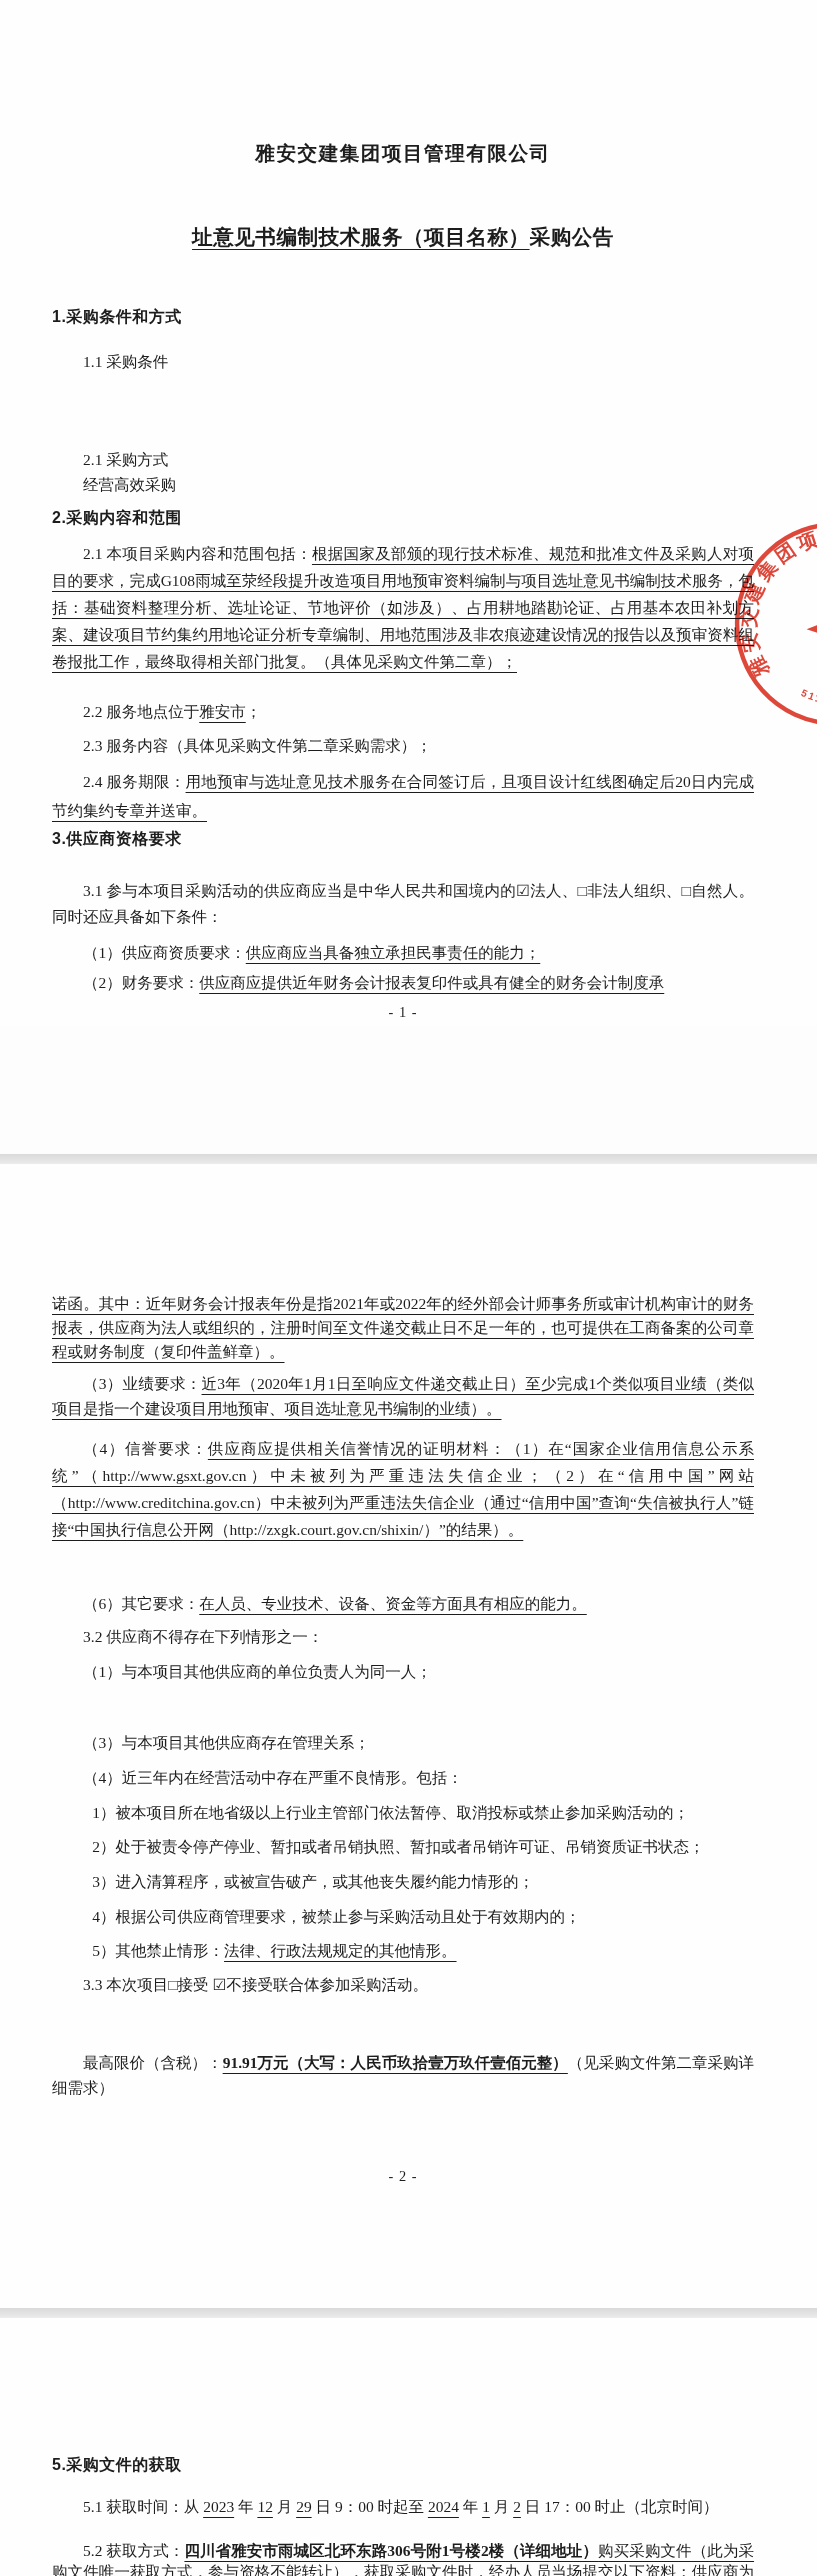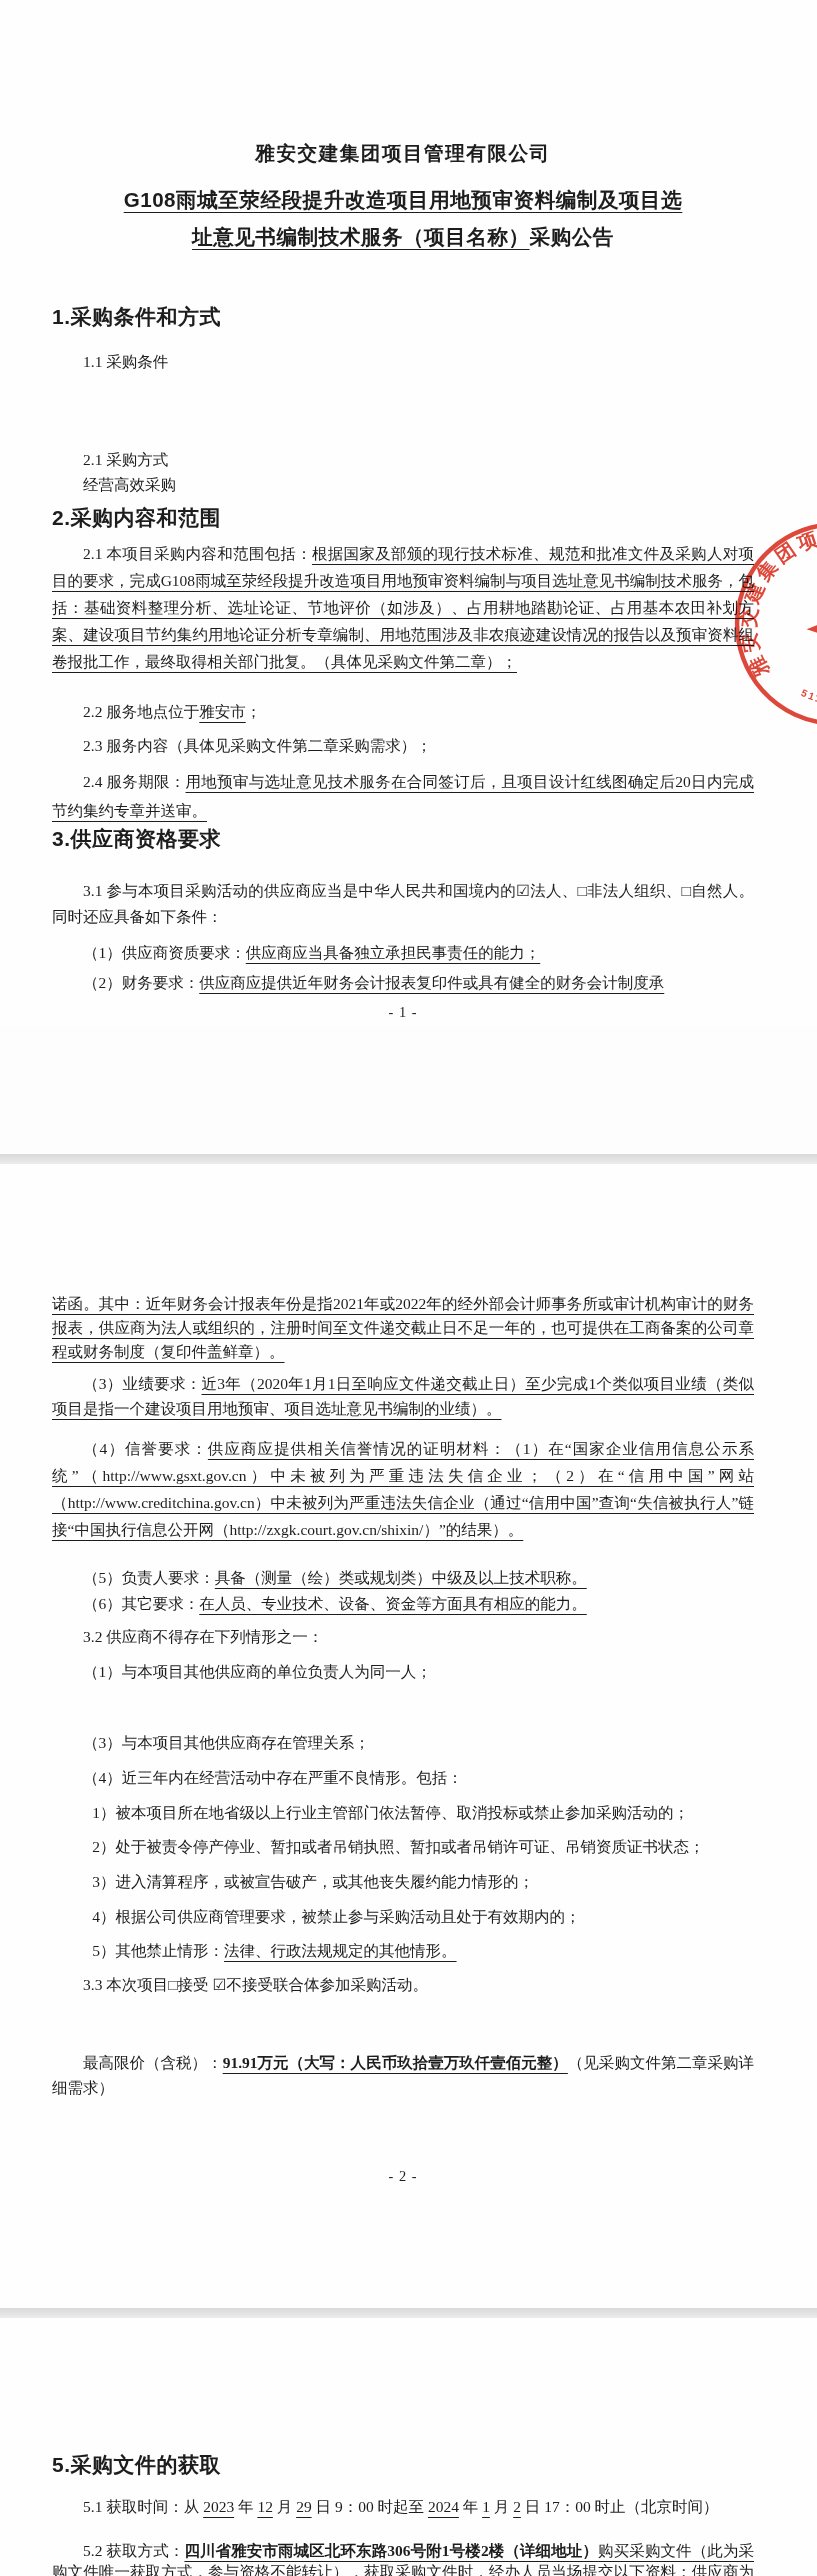--- a/index.html
+++ b/index.html
@@ -10,21 +10,21 @@
   #page1{top:0;height:1026px;}
   #page2{top:1164px;height:1166px;}
   #page3{top:2318px;height:1150px;}
   .sep{position:absolute;left:0;width:818px;height:10.3px;background:linear-gradient(#d9d9d9,#ececec);}
   #sep1{top:1154px;} #sep2{top:2308px;}
 
   .tb{position:absolute;left:52px;width:702px;font-size:15.5px;line-height:26px;text-align:justify;}
   .center{text-align:center;}
   .ind{text-indent:2em;}
   .ind2{text-indent:2.6em;}
-  .hd1{font-family:"Liberation Sans","DejaVu Sans",sans-serif;font-weight:700;font-size:21px;
+  .hd1{font-family:"Liberation Sans","DejaVu Sans",sans-serif;font-weight:700;font-size:16px;
        line-height:25px;text-align:left;letter-spacing:0.5px;}
   .t-company{font-family:"Liberation Sans","DejaVu Sans",sans-serif;font-weight:700;font-size:19.6px;letter-spacing:1.5px;}
   .t-proj{font-family:"Liberation Sans","DejaVu Sans",sans-serif;font-weight:700;font-size:20.6px;letter-spacing:0.5px;line-height:29px;}
   .u{text-decoration:underline;text-underline-offset:4.6px;text-decoration-thickness:1px;}
   .b{font-weight:700;}
   .footer{font-size:14.4px;letter-spacing:1px;text-align:center;}
   .lh46{line-height:24px;} .lh48{line-height:25px;} .lh53{line-height:27px;}
   .lh56{line-height:29px;} .lh40{line-height:20.6px;}
 
   .stamp{position:absolute;mix-blend-mode:multiply;opacity:.92;}
@@ -35,21 +35,20 @@
   .seal-code{fill:#db382a;font-family:"Liberation Sans","DejaVu Sans",sans-serif;
              font-size:23px;font-weight:700;letter-spacing:5px;}
 </style>
 </head>
 <body>
 
 <div class="doc">
 
   <section class="page" id="page1">
     <div class="tb center t-company" style="top:140px">雅安交建集团项目管理有限公司</div>
-    <div class="tb center t-proj" style="top:185px"><span class="u">G108雨城至荥经段提升改造项目用地预审资料编制及项目选</span></div>
     <div class="tb center t-proj" style="top:222px"><span class="u">址意见书编制技术服务（项目名称）</span><span>采购公告</span></div>
 
     <div class="tb hd1" style="top:304px">1.采购条件和方式</div>
     <div class="tb ind" style="top:349px">1.1 采购条件</div>
     <div class="tb ind" style="top:447px">2.1 采购方式</div>
     <div class="tb ind" style="top:472px">经营高效采购</div>
 
     <div class="tb hd1" style="top:505px">2.采购内容和范围</div>
     <div class="tb ind lh53" style="top:540px"><span>2.1 本项目采购内容和范围包括：</span><span class="u">根据国家及部颁的现行技术标准、规范和批准文件及采购人对项目的要求，完成G108雨城至荥经段提升改造项目用地预审资料编制与项目选址意见书编制技术服务，包括：基础资料整理分析、选址论证、节地评价（如涉及）、占用耕地踏勘论证、占用基本农田补划方案、建设项目节约集约用地论证分析专章编制、用地范围涉及非农痕迹建设情况的报告以及预审资料组卷报批工作，最终取得相关部门批复。（具体见采购文件第二章）；</span></div>
     <div class="tb ind" style="top:699px"><span>2.2 服务地点位于</span><span class="u">雅安市</span><span>；</span></div>
@@ -74,21 +73,20 @@
       </g>
     </svg>
   </section>
 
   <div class="sep" id="sep1"></div>
 
   <section class="page" id="page2">
     <div class="tb lh46" style="top:128px"><span class="u">诺函。其中：近年财务会计报表年份是指2021年或2022年的经外部会计师事务所或审计机构审计的财务报表，供应商为法人或组织的，注册时间至文件递交截止日不足一年的，也可提供在工商备案的公司章程或财务制度（复印件盖鲜章）。</span></div>
     <div class="tb ind lh48" style="top:207px"><span>（3）业绩要求：</span><span class="u">近3年（2020年1月1日至响应文件递交截止日）至少完成1个类似项目业绩（类似项目是指一个建设项目用地预审、项目选址意见书编制的业绩）。</span></div>
     <div class="tb ind lh53" style="top:271px"><span>（4）信誉要求：</span><span class="u">供应商应提供相关信誉情况的证明材料：（1）在“国家企业信用信息公示系统”（http://www.gsxt.gov.cn）中未被列为严重违法失信企业；（2）在“信用中国”网站（http://www.creditchina.gov.cn）中未被列为严重违法失信企业（通过“信用中国”查询“失信被执行人”链接“中国执行信息公开网（http://zxgk.court.gov.cn/shixin/）”的结果）。</span></div>
-    <div class="tb ind" style="top:401px"><span>（5）负责人要求：</span><span class="u">具备（测量（绘）类或规划类）中级及以上技术职称。</span></div>
     <div class="tb ind" style="top:427px"><span>（6）其它要求：</span><span class="u">在人员、专业技术、设备、资金等方面具有相应的能力。</span></div>
 
     <div class="tb ind" style="top:460px">3.2 供应商不得存在下列情形之一：</div>
     <div class="tb ind" style="top:495px">（1）与本项目其他供应商的单位负责人为同一人；</div>
     <div class="tb ind" style="top:566px">（3）与本项目其他供应商存在管理关系；</div>
     <div class="tb ind" style="top:601px">（4）近三年内在经营活动中存在严重不良情形。包括：</div>
     <div class="tb ind2" style="top:636px">1）被本项目所在地省级以上行业主管部门依法暂停、取消投标或禁止参加采购活动的；</div>
     <div class="tb ind2" style="top:670px">2）处于被责令停产停业、暂扣或者吊销执照、暂扣或者吊销许可证、吊销资质证书状态；</div>
     <div class="tb ind2" style="top:705px">3）进入清算程序，或被宣告破产，或其他丧失履约能力情形的；</div>
     <div class="tb ind2" style="top:740px">4）根据公司供应商管理要求，被禁止参与采购活动且处于有效期内的；</div>

